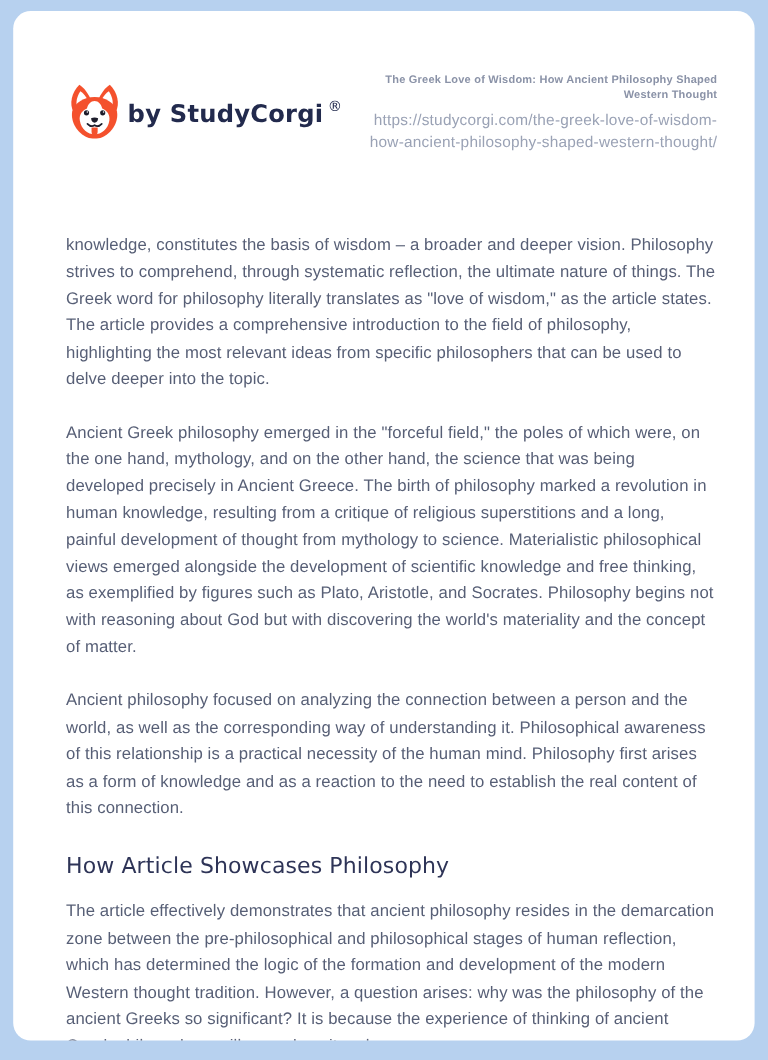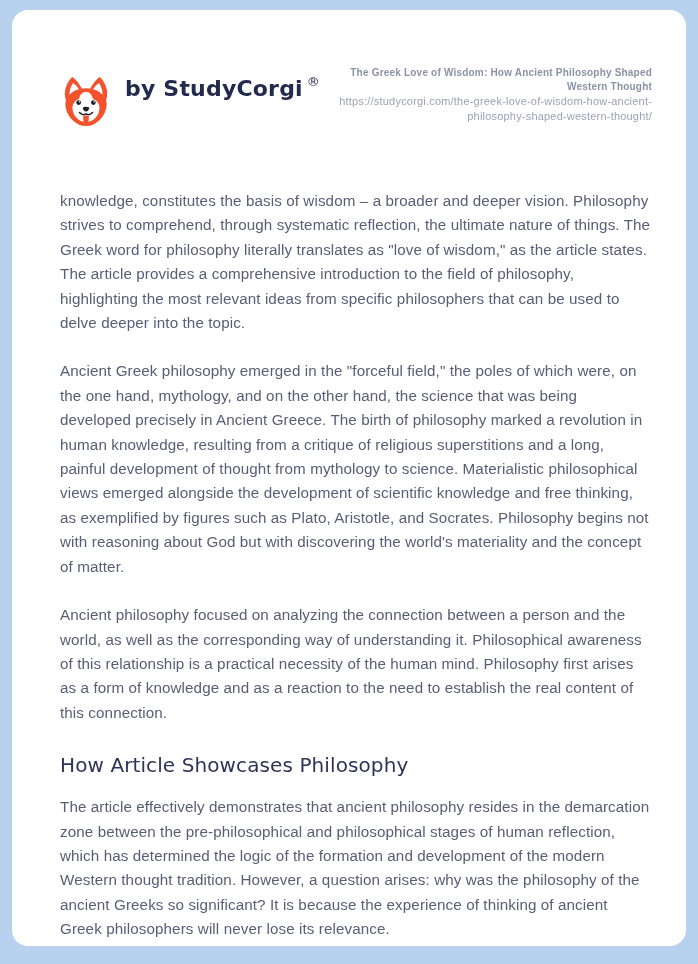--- a/index.html
+++ b/index.html
@@ -22,22 +22,22 @@
     overflow: hidden;
   }
   
   .doc-header {
     display: flex;
     justify-content: space-between;
     align-items: flex-start;
   }
   .brand {
     display: flex;
-    align-items: flex-start;
-    gap: 13px;
+    align-items: center;
+    gap: 4px;
     padding-top: 10px;
   }
   .brand svg { width: 52px; height: 58px; display: block; }
   .brand-name {
     font-family: "DejaVu Sans", sans-serif;
     font-weight: bold;
     font-size: 22px;
     letter-spacing: 0.2px;
     color: #222a4d;
     white-space: nowrap;
@@ -54,30 +54,31 @@
     padding-top: 2px;
   }
   .doc-title {
     font-size: 10px;
     font-weight: bold;
     line-height: 1.4;
     letter-spacing: 0.2px;
     color: #8a92a7;
   }
   .doc-url {
-    font-size: 11px;
+    margin-top: 6px;
+    font-size: 14px;
     line-height: 1.4;
     letter-spacing: 0.2px;
     color: #9aa2b5;
     overflow-wrap: break-word;
     text-decoration: none;
     display: block;
   }
   
-  .article { margin-top: 57px; }
+  .article { margin-top: 72px; }
   .article p {
     font-size: 15.2px;
     line-height: 24.4px;
     letter-spacing: 0.1px;
     color: #575f76;
     margin-bottom: 24px;
   }
   .article h2 {
     font-family: "DejaVu Sans", sans-serif;
     font-size: 20px;

